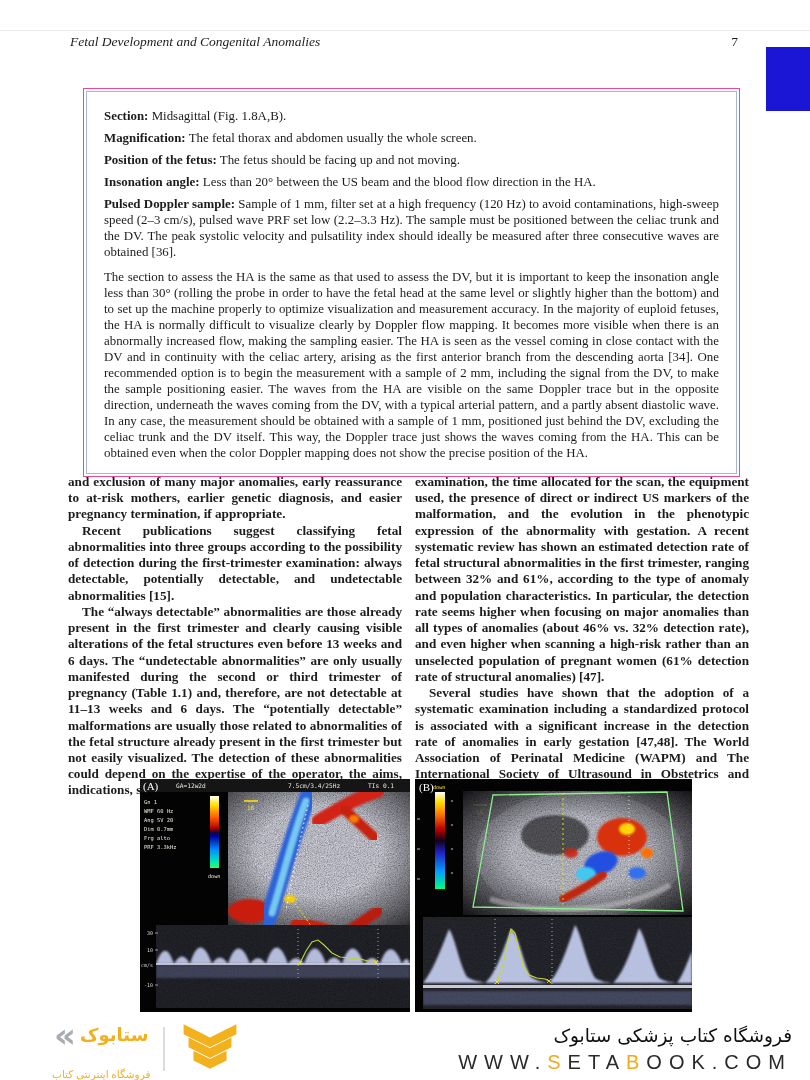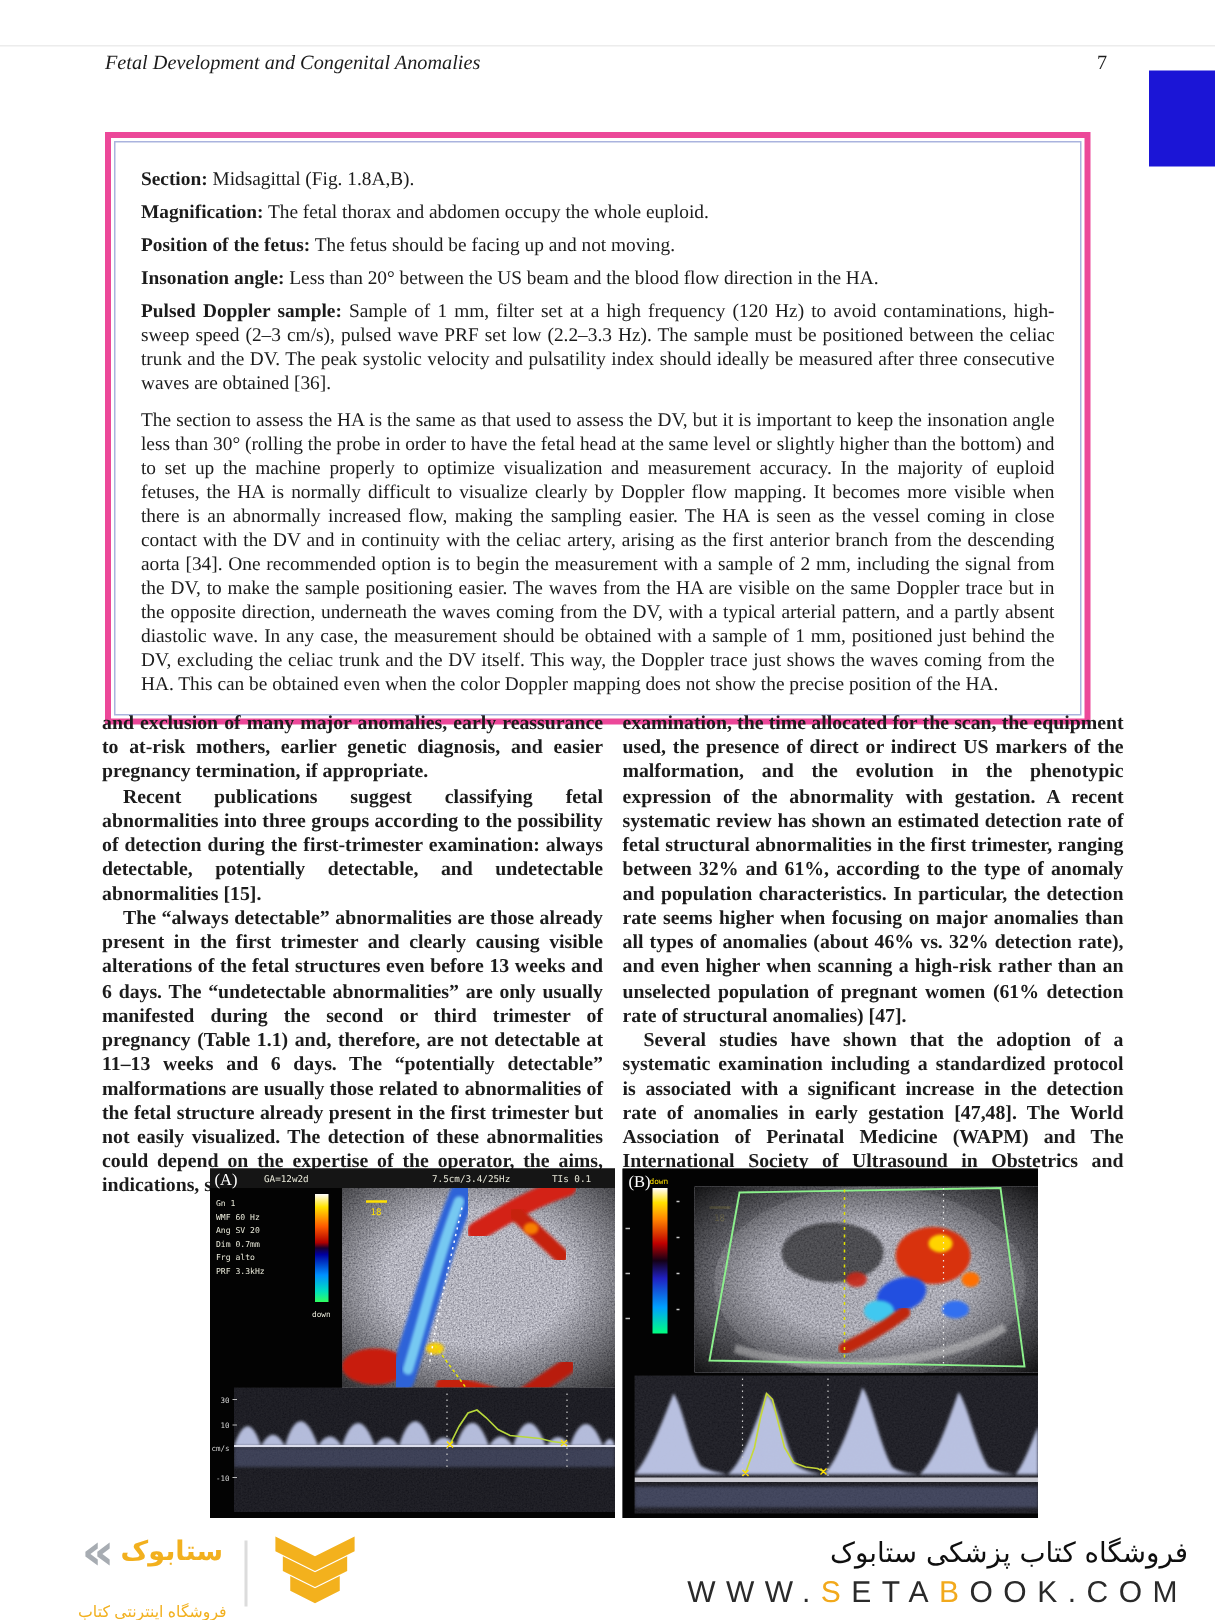--- a/index.html
+++ b/index.html
@@ -13,22 +13,22 @@
     position:absolute; top:34px; left:70px; width:668px;
     display:flex; justify-content:space-between; align-items:center;
     font-size:13.5px;
   }
   .running-head .title { font-style:italic; }
   .corner-marker {
     position:absolute; top:47px; right:0; width:44px; height:64px; background:#1b15d6;
   }
   
   .protocol-box {
-    position:absolute; top:88px; left:70px; width:657px;
-    border:4px solid #ec4899; padding:2px; background:#fff;
+    position:absolute; top:88px; left:83px; width:657px;
+    border:1px solid #ec4899; padding:2px; background:#fff;
   }
   .protocol-inner { border:1px solid #aab3de; padding:10px 17px 12px 17px; }
   .protocol-item {
     font-size:12.9px; line-height:1.24; text-align:justify; margin:6px 0;
   }
   .protocol-item b { font-weight:bold; }
   .protocol-paragraph {
     font-size:12.9px; line-height:1.24; text-align:justify; margin-top:9px;
   }
   
@@ -57,21 +57,21 @@
   .wordmark-line { display:flex; align-items:center; gap:4px; }
   .wordmark-chevron {
     font-family:"DejaVu Sans", sans-serif; font-weight:bold;
     font-size:34px; color:#a7acb2; line-height:1;
   }
   .wordmark-text {
     font-family:"DejaVu Sans", sans-serif; font-weight:bold;
     font-size:18px; color:#f2b01e; line-height:1.1;
   }
   .wordmark-subtitle {
-    font-family:Liberation Sans, sans-serif; font-size:10.5px; color:#f2b01e; margin-top:16px;
+    font-family:Liberation Serif, serif; font-size:10.5px; color:#f2b01e; margin-top:16px;
   }
   .logo-divider { width:2px; height:44px; background:#dcdcdc; }
   .footer-right { display:flex; flex-direction:column; gap:5px; }
   .footer-tagline {
     font-family:"DejaVu Sans", sans-serif; font-size:18.5px; color:#0f0f0f;
   }
   .footer-url {
     font-family:"Liberation Sans", sans-serif; font-weight:normal;
     font-size:20px; letter-spacing:7px; color:#2a2a2a; white-space:nowrap;
   }
@@ -87,21 +87,21 @@
   <div class="running-head">
     <span class="title">Fetal Development and Congenital Anomalies</span>
     <span class="pagenum">7</span>
   </div>
 
   <div class="corner-marker"></div>
 
   <div class="protocol-box">
     <div class="protocol-inner">
       <p class="protocol-item"><b>Section:</b><span> Midsagittal (Fig. 1.8A,B).</span></p>
-      <p class="protocol-item"><b>Magnification:</b><span> The fetal thorax and abdomen occupy the whole euploid.</span></p>
+      <p class="protocol-item"><b>Magnification:</b><span> The fetal thorax and abdomen usually the whole screen.</span></p>
       <p class="protocol-item"><b>Position of the fetus:</b><span> The fetus should be facing up and not moving.</span></p>
       <p class="protocol-item"><b>Insonation angle:</b><span> Less than 20° between the US beam and the blood flow direction in the HA.</span></p>
       <p class="protocol-item"><b>Pulsed Doppler sample:</b><span> Sample of 1 mm, filter set at a high frequency (120 Hz) to avoid contaminations, high-sweep speed (2–3 cm/s), pulsed wave PRF set low (2.2–3.3 Hz). The sample must be positioned between the celiac trunk and the DV. The peak systolic velocity and pulsatility index should ideally be measured after three consecutive waves are obtained [36].</span></p>
       <p class="protocol-paragraph">The section to assess the HA is the same as that used to assess the DV, but it is important to keep the insonation angle less than 30° (rolling the probe in order to have the fetal head at the same level or slightly higher than the bottom) and to set up the machine properly to optimize visualization and measurement accuracy. In the majority of euploid fetuses, the HA is normally difficult to visualize clearly by Doppler flow mapping. It becomes more visible when there is an abnormally increased flow, making the sampling easier. The HA is seen as the vessel coming in close contact with the DV and in continuity with the celiac artery, arising as the first anterior branch from the descending aorta [34]. One recommended option is to begin the measurement with a sample of 2 mm, including the signal from the DV, to make the sample positioning easier. The waves from the HA are visible on the same Doppler trace but in the opposite direction, underneath the waves coming from the DV, with a typical arterial pattern, and a partly absent diastolic wave. In any case, the measurement should be obtained with a sample of 1 mm, positioned just behind the DV, excluding the celiac trunk and the DV itself. This way, the Doppler trace just shows the waves coming from the HA. This can be obtained even when the color Doppler mapping does not show the precise position of the HA.</p>
     </div>
   </div>
 
   <div class="columns">
     <div class="col">
       <p>and exclusion of many major anomalies, early reassurance to at-risk mothers, earlier genetic diagnosis, and easier pregnancy termination, if appropriate.</p>

